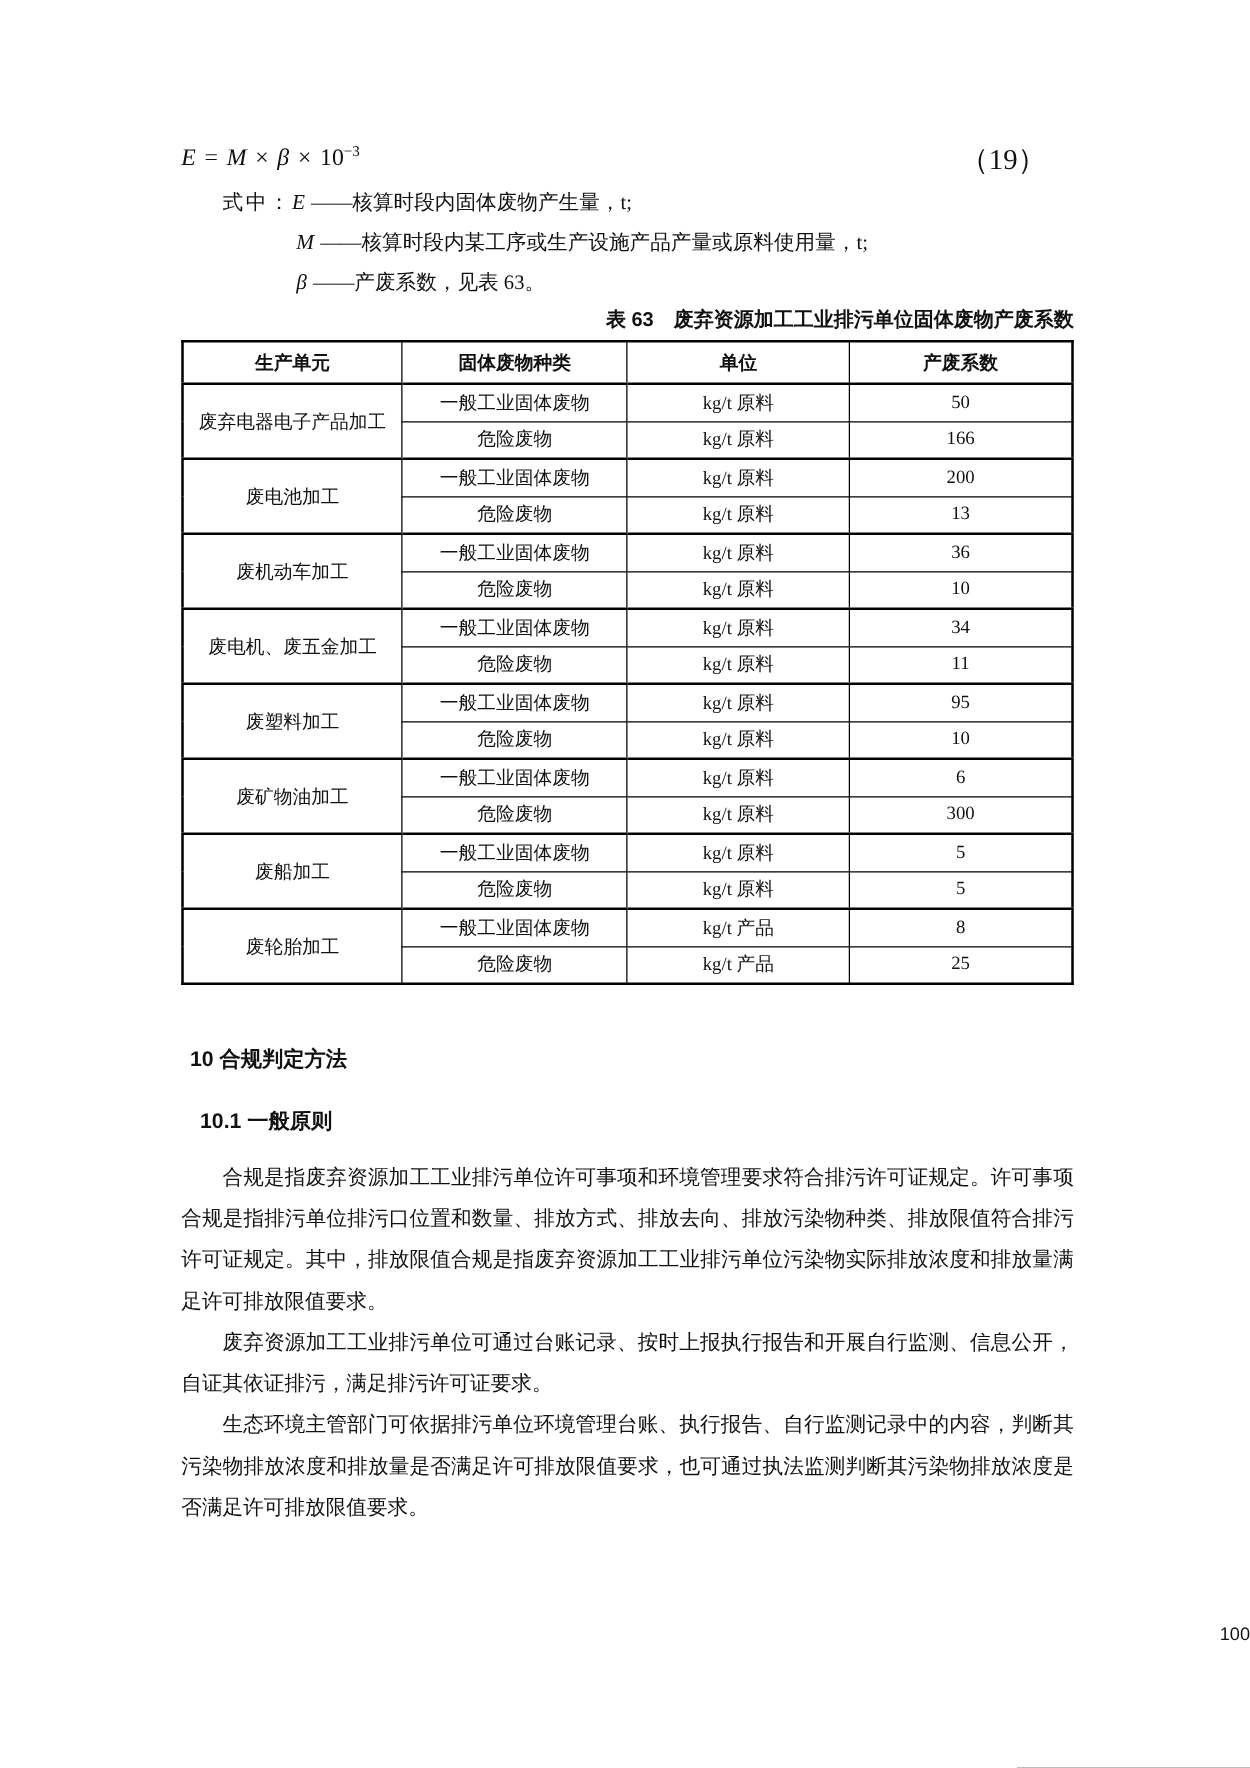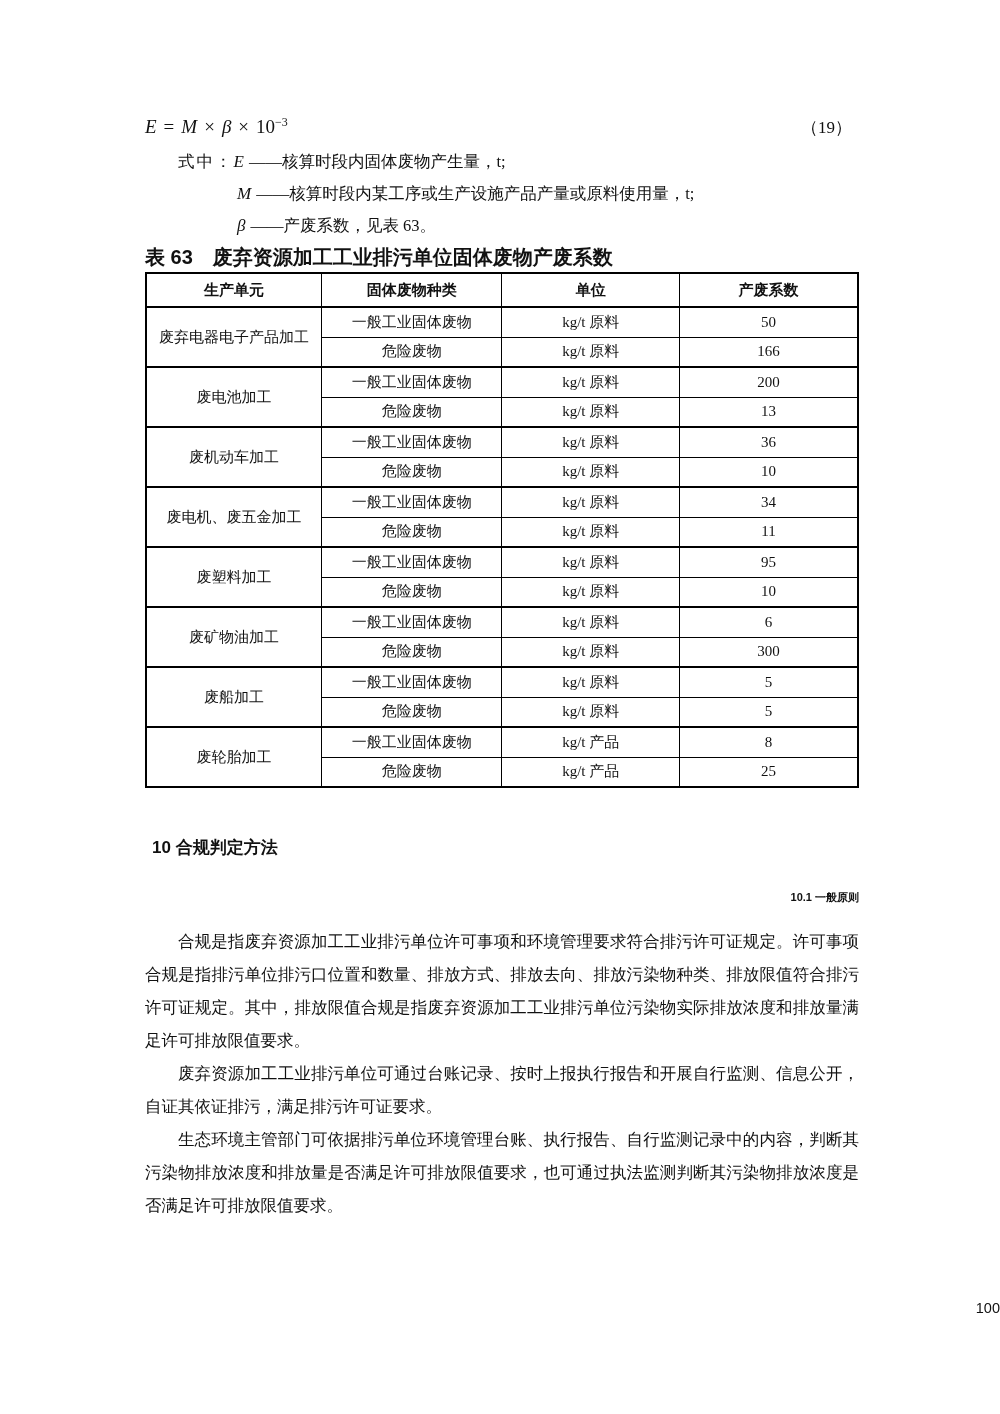--- a/index.html
+++ b/index.html
@@ -23,37 +23,37 @@
   .eq-row {
     position: relative;
     font-size: 19px;
     line-height: 26px;
     height: 26px;
   }
   .eq-body .var { font-style: italic; font-family: "Liberation Serif", serif; }
   .eq-body .op { margin: 0 7px; }
   .eq-body sup { font-size: 12px; vertical-align: super; line-height: 0; }
   .eq-num {
-    position: absolute; right: 7px; top: 1px;
-    font-size: 17px;
+    position: absolute; right: 22px; top: 1px;
+    font-size: 23px;
   }
   
   .where { margin-top: 6px; font-size: 16.5px; }
   .where-line { line-height: 32px; white-space: nowrap; }
   .where-label { margin-left: 33px; letter-spacing: 2px; }
   .where-sym { font-style: italic; font-size: 17px; margin-right: 5px; }
   .where-indent { padding-left: 92px; }
   
   .tbl-caption {
     margin-top: 4px;
     height: 22px; line-height: 22px;
-    text-align: left;
+    text-align: right;
     font-family: "Liberation Sans", "DejaVu Sans", sans-serif;
     font-weight: bold;
-    font-size: 20px;
+    font-size: 16px;
   }
   table.waste {
     margin-top: 4px;
     width: 714px;
     border-collapse: collapse;
     border: 2px solid #000;
     font-size: 15px;
   }
   table.waste th {
     border: 1px solid #000;
@@ -74,21 +74,21 @@
   table.waste tr.group-start td { border-top: 2px solid #000; }
   
   .h10 {
     margin-top: 48px; margin-left: 7px;
     font-family: "Liberation Sans", "DejaVu Sans", sans-serif;
     font-weight: bold; font-size: 17px; line-height: 24px;
   }
   .h101 {
     margin-top: 26px; margin-left: 15px;
     font-family: "Liberation Sans", "DejaVu Sans", sans-serif;
-    font-weight: bold; font-size: 11px; line-height: 22px; text-align: right;
+    font-weight: bold; font-size: 17px; line-height: 22px;
   }
   .paras { margin-top: 17px; }
   .paras p {
     font-size: 16.5px;
     line-height: 33px;
     text-align: justify;
     text-indent: 2em;
   }
   
   .page-num {

